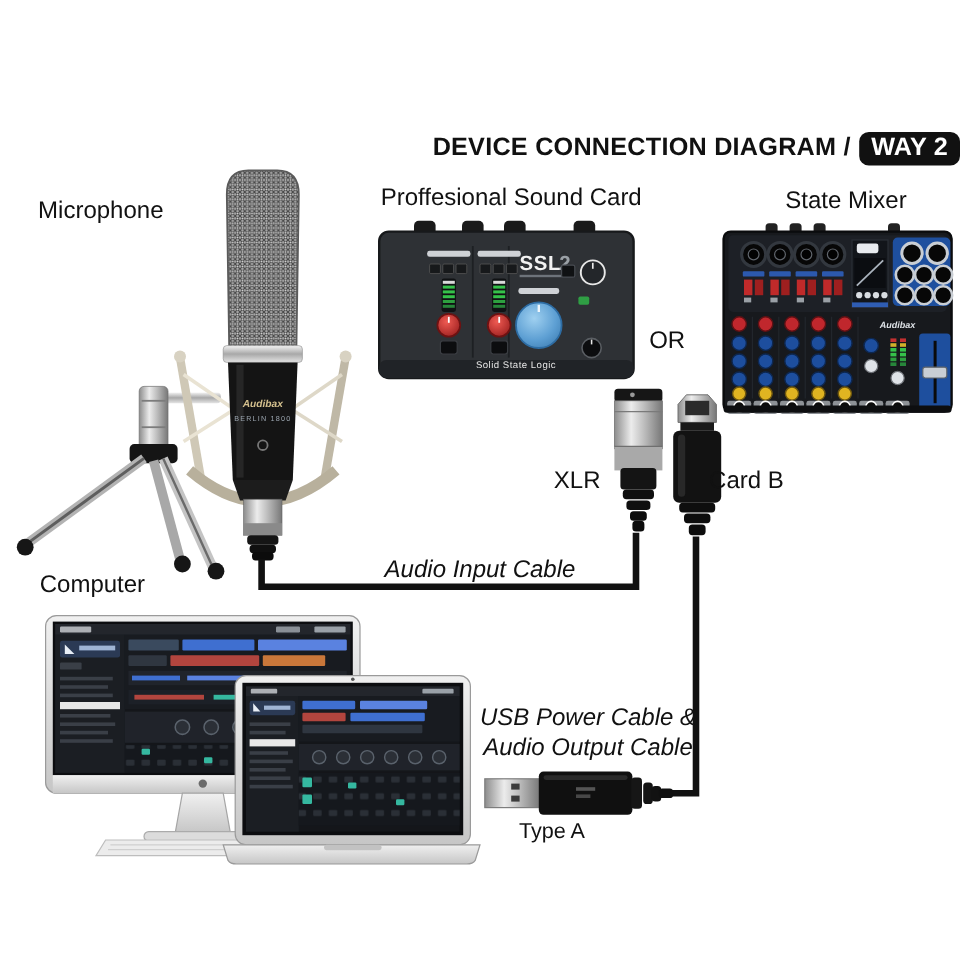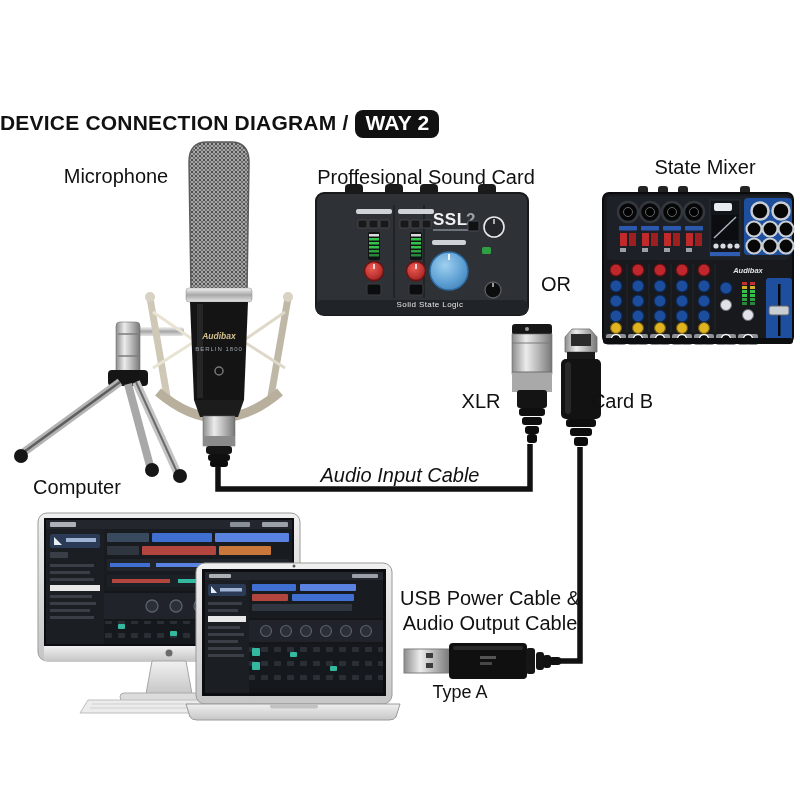--- a/index.html
+++ b/index.html
@@ -1,39 +1,39 @@
 <!DOCTYPE html>
 <html><head>
 <meta charset="utf-8">
 <style>
   html,body{margin:0;padding:0;background:#fff;}
   .canvas{position:relative;width:800px;height:800px;background:#ffffff;overflow:hidden;
           font-family:"Liberation Sans",sans-serif;color:#111;}
   svg{position:absolute;inset:0;}
   .lbl{position:absolute;font-size:20px;line-height:1.2;color:#111;white-space:nowrap;
        transform:translateX(-50%);z-index:2;}
-  .title-bar{position:absolute;top:110px;left:0;width:100%;text-align:left;z-index:2;
+  .title-bar{position:absolute;top:110px;left:0;width:100%;text-align:right;z-index:2;
              font-size:21px;font-weight:700;letter-spacing:.2px;}
   .badge{display:inline-block;background:#111;color:#fff;border-radius:8px;
          padding:1px 10px 3px 10px;margin-left:7px;font-weight:700;}
-  .two-line{text-align:center;line-height:25px;}
+  .two-line{text-align:center;line-height:25px;font-style:italic;}
   .small{font-size:18px;}
   svg text{font-family:"Liberation Sans",sans-serif;}
 </style>
 </head>
 <body>
 
 <div class="canvas">
 
   <div class="title-bar">
     <span>DEVICE CONNECTION DIAGRAM /</span><span class="badge">WAY 2</span>
   </div>
 
-  <div class="lbl" style="left:84px;top:164px;margin-left:32px;">Microphone</div>
-  <div class="lbl" style="left:426px;top:165px;">Proffesional Sound Card</div>
+  <div class="lbl" style="left:84px;top:164px;">Microphone</div>
+  <div class="lbl" style="left:426px;top:153px;">Proffesional Sound Card</div>
   <div class="lbl" style="left:705px;top:155px;">State Mixer</div>
   <div class="lbl" style="left:556px;top:254px;margin-top:18px;">OR</div>
   <div class="lbl" style="left:481px;top:389px;">XLR</div>
   <div class="lbl" style="left:622px;top:389px;">Card B</div>
   <div class="lbl" style="left:400px;top:463px;font-style:italic;">Audio Input Cable</div>
   <div class="lbl" style="left:77px;top:475px;">Computer</div>
   <div class="lbl two-line" style="left:490px;top:586px;">
     <span>USB Power Cable &amp;</span><br>
     <span>Audio Output Cable</span>
   </div>

